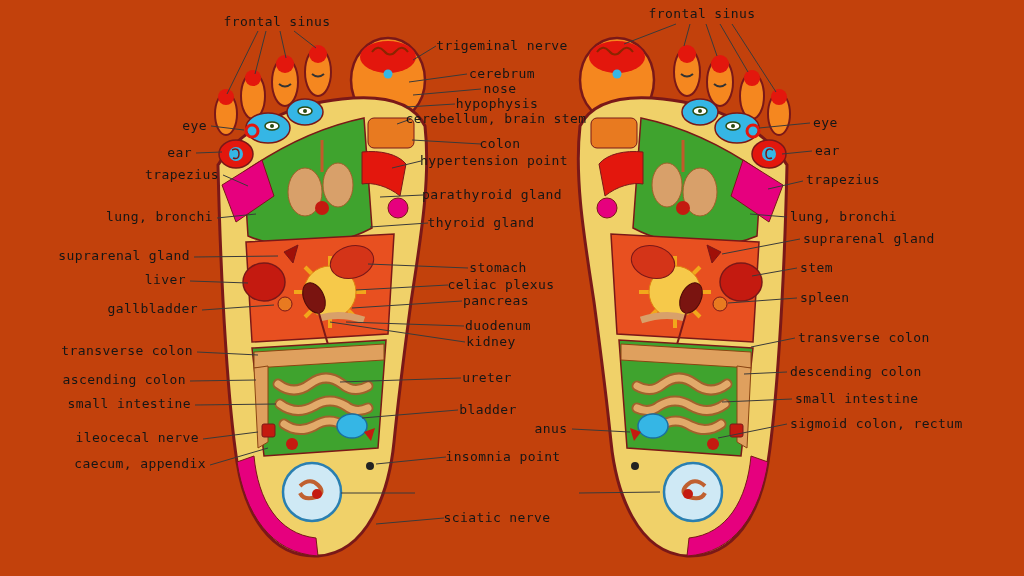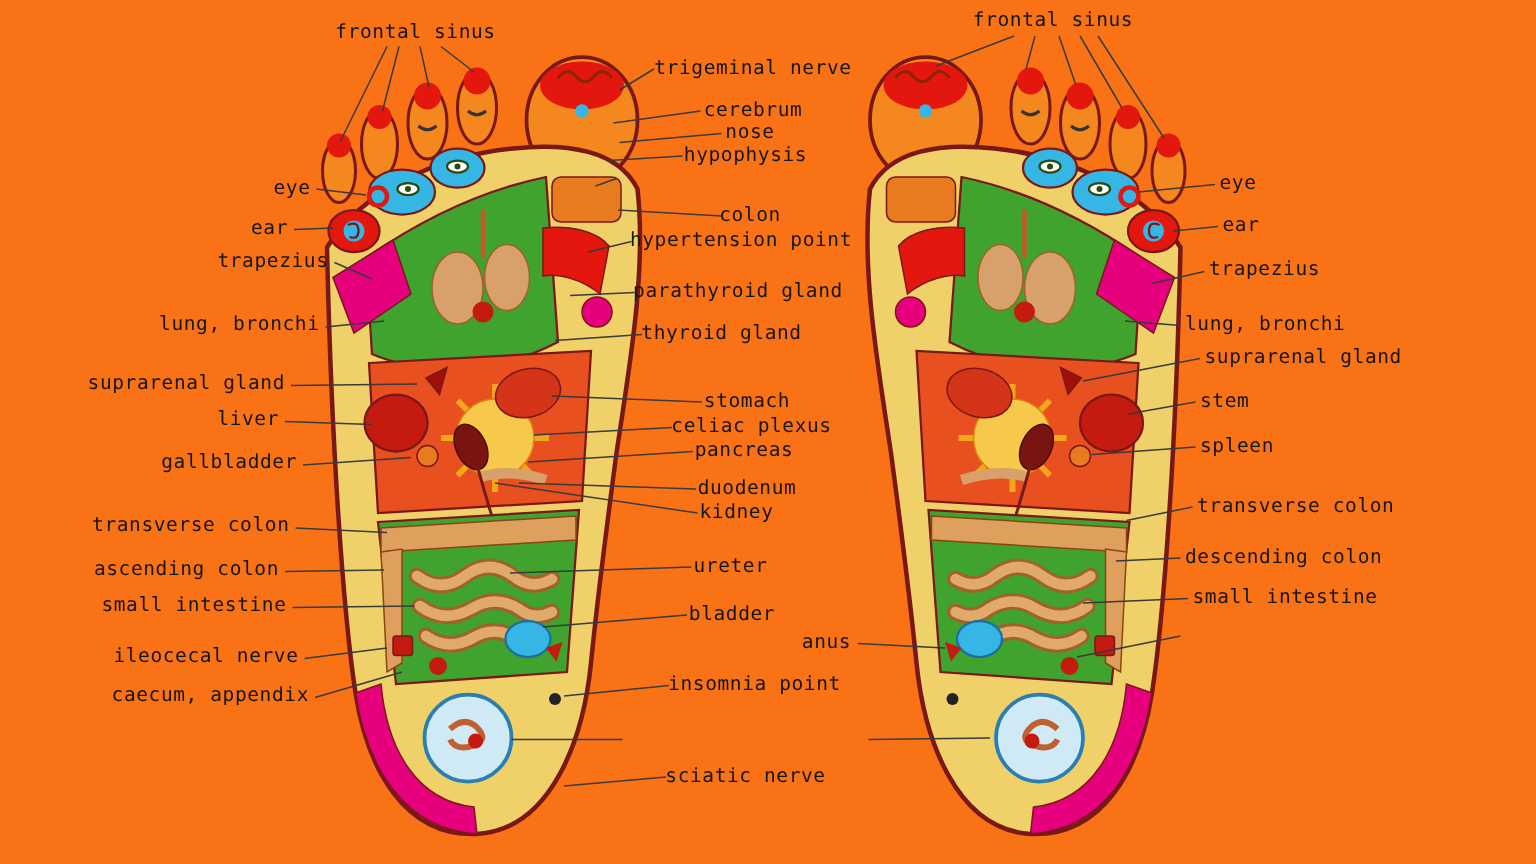--- a/index.html
+++ b/index.html
@@ -1,16 +1,16 @@
 <!DOCTYPE html>
 <html><head>
 <meta charset="utf-8">
 <style>
   html,body{margin:0;padding:0;background:#fff;}
-  .stage{position:relative;width:1024px;height:576px;background:#f97316;overflow:hidden;
+  .stage{position:relative;width:1024px;height:576px;background:#c2410c;overflow:hidden;
          font-family:"DejaVu Sans Mono","Liberation Mono",monospace;}
   .stage svg{position:absolute;left:0;top:0;}
   .lbl{position:absolute;font-size:13px;letter-spacing:.4px;color:#161616;
        white-space:nowrap;line-height:15px;}
   .lbl.c{transform:translateX(-50%);}
 </style>
 </head>
 <body>
 
 <div class="stage">
@@ -177,20 +177,21 @@
 <div class="lbl" style="right:831px;top:343px">transverse colon</div>
 <div class="lbl" style="right:838px;top:372px">ascending colon</div>
 <div class="lbl" style="right:833px;top:396px">small intestine</div>
 <div class="lbl" style="right:825px;top:430px">ileocecal nerve</div>
 <div class="lbl" style="right:818px;top:456px">caecum, appendix</div>
 
 <div class="lbl c" style="left:502px;top:38px">trigeminal nerve</div>
 <div class="lbl c" style="left:502px;top:66px">cerebrum</div>
 <div class="lbl c" style="left:500px;top:81px">nose</div>
 <div class="lbl c" style="left:497px;top:96px">hypophysis</div>
+<div class="lbl c" style="left:496px;top:111px">cerebellum, brain stem</div>
 <div class="lbl c" style="left:500px;top:136px">colon</div>
 <div class="lbl c" style="left:494px;top:153px">hypertension point</div>
 <div class="lbl c" style="left:492px;top:187px">parathyroid gland</div>
 <div class="lbl c" style="left:481px;top:215px">thyroid gland</div>
 <div class="lbl c" style="left:498px;top:260px">stomach</div>
 <div class="lbl c" style="left:501px;top:277px">celiac plexus</div>
 <div class="lbl c" style="left:496px;top:293px">pancreas</div>
 <div class="lbl c" style="left:498px;top:318px">duodenum</div>
 <div class="lbl c" style="left:491px;top:334px">kidney</div>
 <div class="lbl c" style="left:487px;top:370px">ureter</div>
@@ -203,14 +204,15 @@
 <div class="lbl" style="left:813px;top:115px">eye</div>
 <div class="lbl" style="left:815px;top:143px">ear</div>
 <div class="lbl" style="left:806px;top:172px">trapezius</div>
 <div class="lbl" style="left:790px;top:209px">lung, bronchi</div>
 <div class="lbl" style="left:803px;top:231px">suprarenal gland</div>
 <div class="lbl" style="left:800px;top:260px">stem</div>
 <div class="lbl" style="left:800px;top:290px">spleen</div>
 <div class="lbl" style="left:798px;top:330px">transverse colon</div>
 <div class="lbl" style="left:790px;top:364px">descending colon</div>
 <div class="lbl" style="left:795px;top:391px">small intestine</div>
+<div class="lbl" style="left:790px;top:416px">sigmoid colon, rectum</div>
 
 </div>
 
 </body></html>

